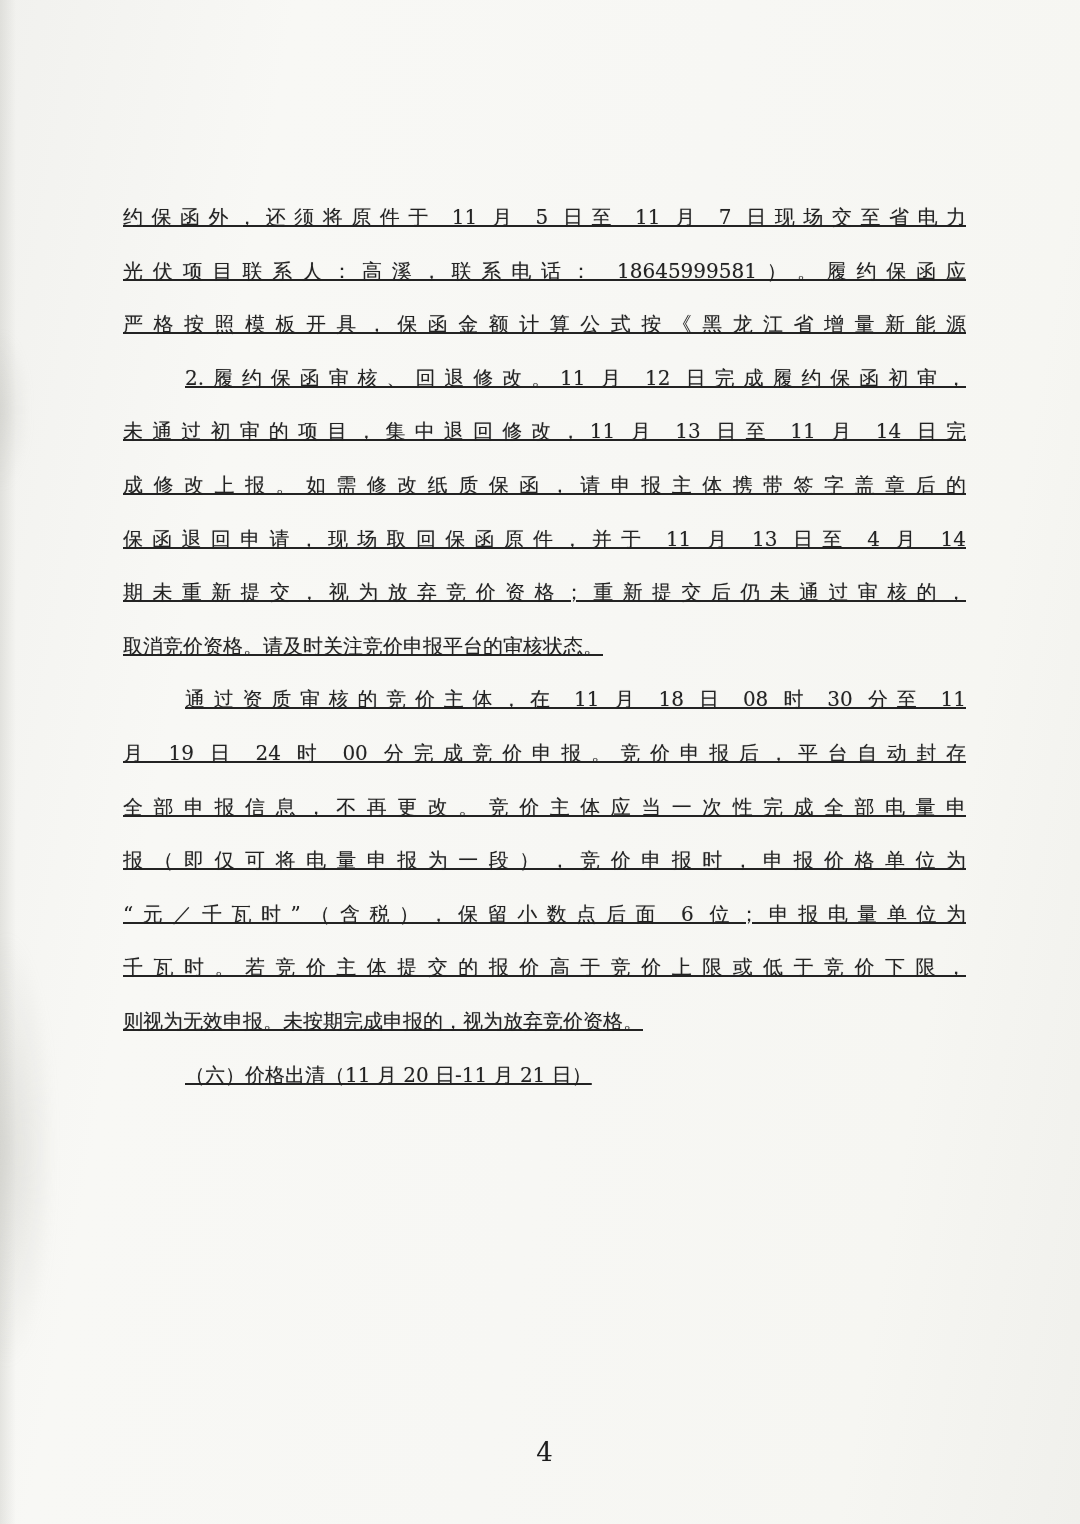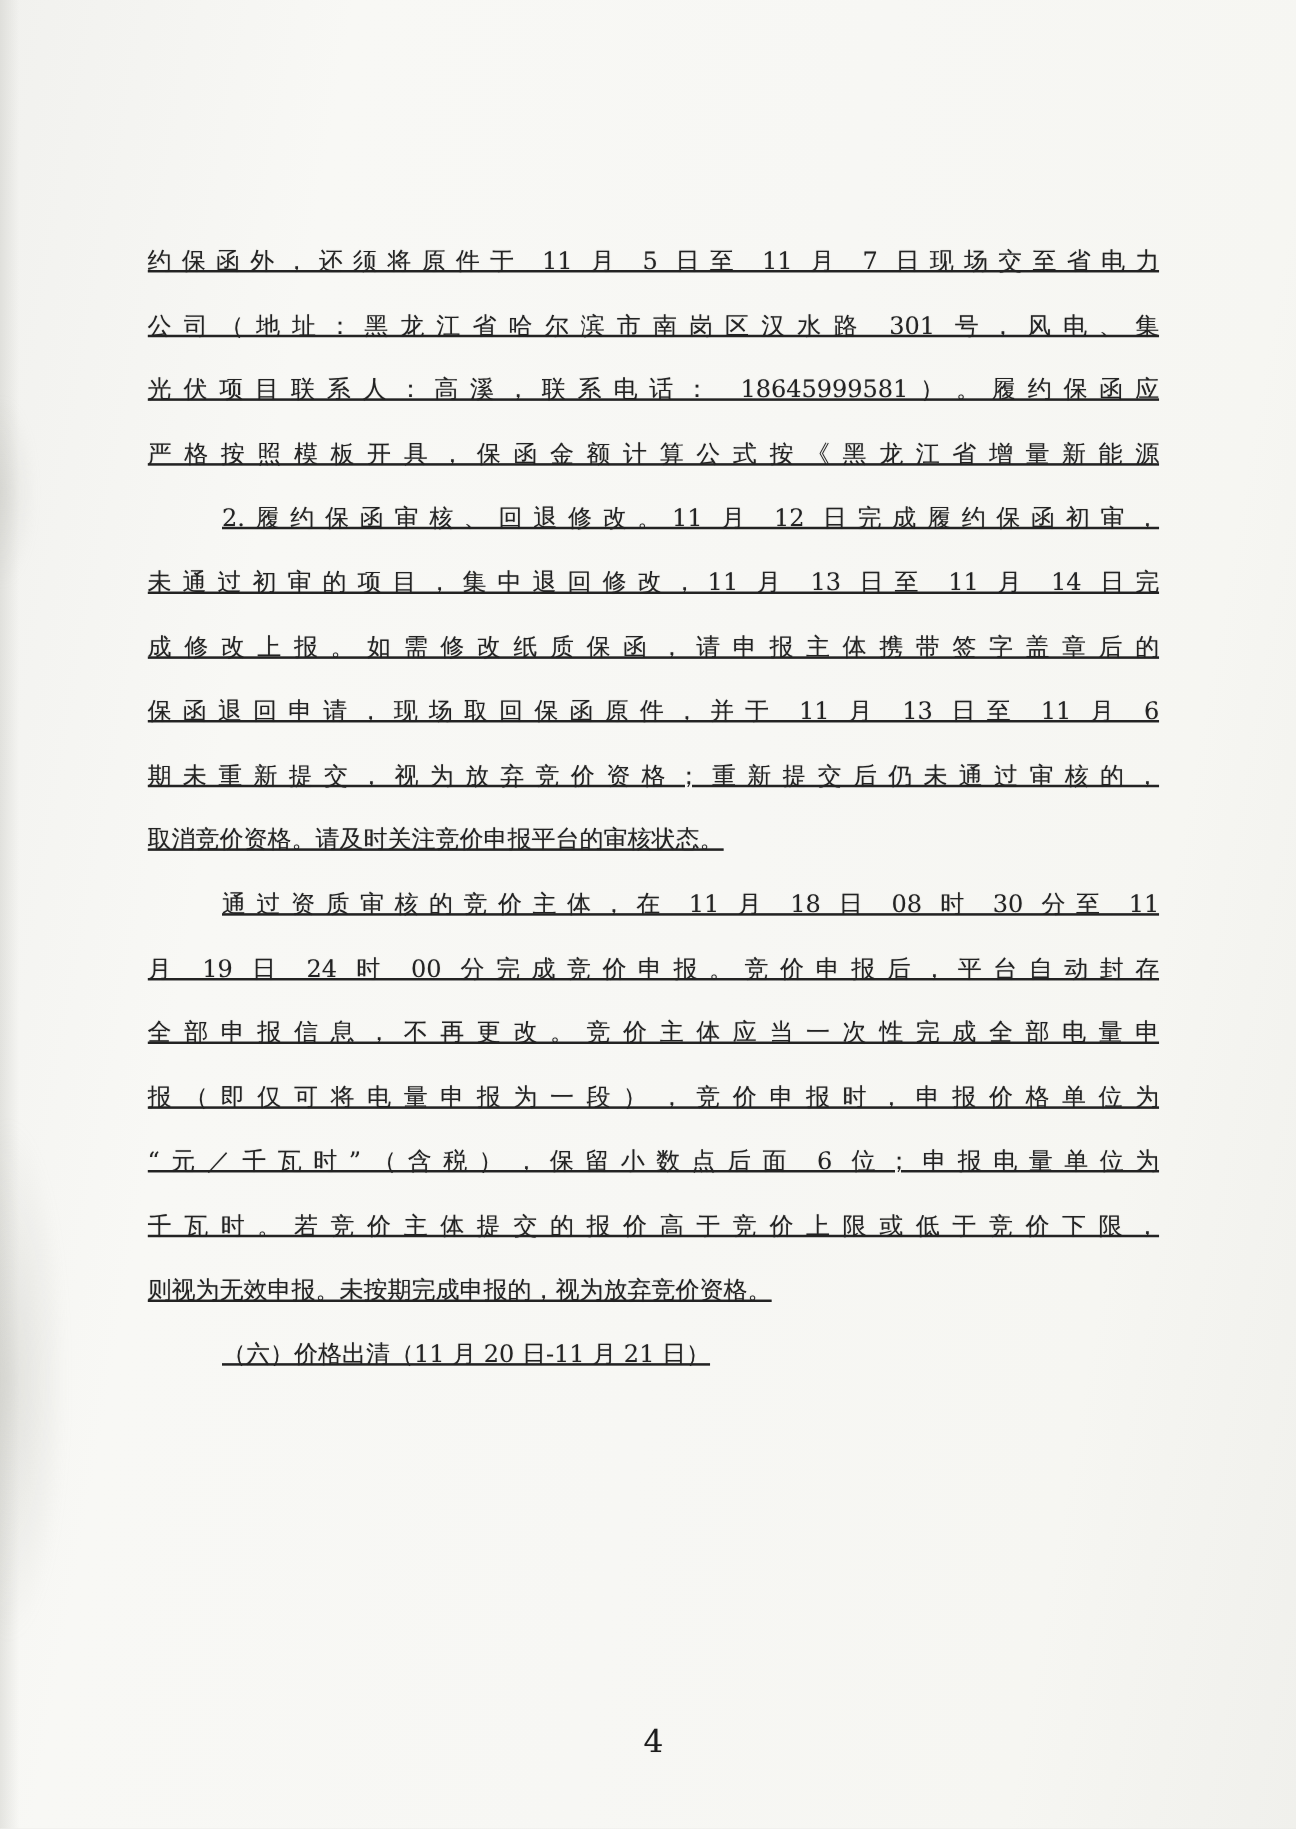--- a/index.html
+++ b/index.html
@@ -76,27 +76,26 @@
 </head>
 <body>
 
 <div class="page">
   <div class="edge-left"></div>
   <div class="smudge-a"></div>
   <div class="smudge-b"></div>
 
   <div class="textblock">
       <div class="line fill">约保函外，还须将原件于 11 月 5 日至 11 月 7 日现场交至省电力</div>
-      <div class="line fill">公司（地址：黑龙江省哈尔滨市南岗区汉水路 301 号，风电、集</div>
       <div class="line fill">光伏项目联系人：高溪，联系电话： 18645999581）。履约保函应</div>
       <div class="line fill">严格按照模板开具，保函金额计算公式按《黑龙江省增量新能源</div>
       <div class="line fill indent">2.履约保函审核、回退修改。11 月 12 日完成履约保函初审，</div>
       <div class="line fill">未通过初审的项目，集中退回修改，11 月 13 日至 11 月 14 日完</div>
       <div class="line fill">成修改上报。如需修改纸质保函，请申报主体携带签字盖章后的</div>
-      <div class="line fill">保函退回申请，现场取回保函原件，并于 11 月 13 日至 11 月 6</div>
+      <div class="line fill">保函退回申请，现场取回保函原件，并于 11 月 13 日至 4 月 14</div>
       <div class="line fill">期未重新提交，视为放弃竞价资格；重新提交后仍未通过审核的，</div>
       <div class="line">取消竞价资格。请及时关注竞价申报平台的审核状态。</div>
       <div class="line fill indent">通过资质审核的竞价主体，在 11 月 18 日 08 时 30 分至 11</div>
       <div class="line fill">月 19 日 24 时 00 分完成竞价申报。竞价申报后，平台自动封存</div>
       <div class="line fill">全部申报信息，不再更改。竞价主体应当一次性完成全部电量申</div>
       <div class="line fill">报（即仅可将电量申报为一段），竞价申报时，申报价格单位为</div>
       <div class="line fill">“元／千瓦时”（含税），保留小数点后面 6 位；申报电量单位为</div>
       <div class="line fill">千瓦时。若竞价主体提交的报价高于竞价上限或低于竞价下限，</div>
       <div class="line">则视为无效申报。未按期完成申报的，视为放弃竞价资格。</div>
       <div class="line indent">（六）价格出清（11 月 20 日-11 月 21 日）</div>

